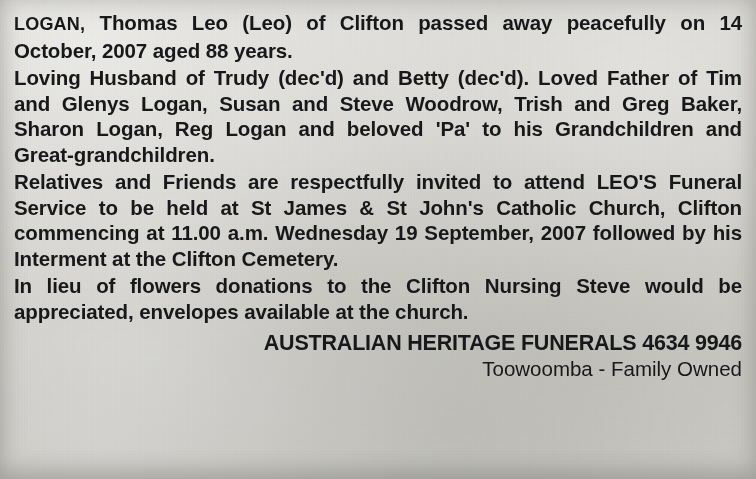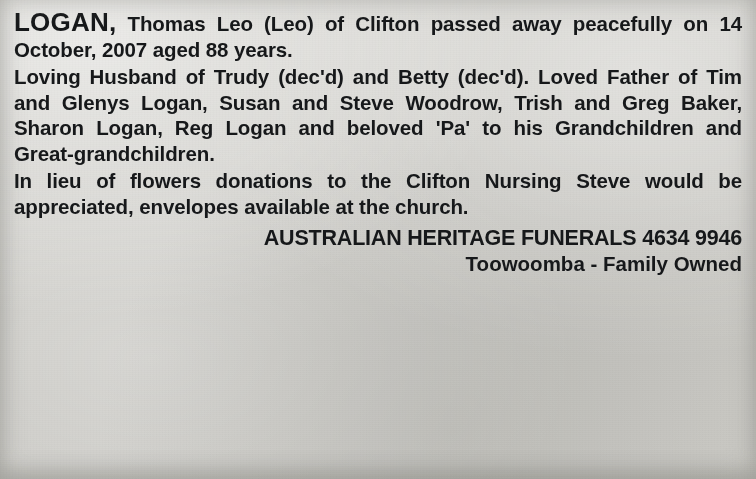--- a/index.html
+++ b/index.html
@@ -46,38 +46,38 @@
     font-size: 20.5px;
     line-height: 25.5px;
     text-align: justify;
     text-justify: inter-word;
     letter-spacing: -0.1px;
     font-weight: 600;
   }
   p.para:last-of-type { margin-bottom: 0; }
   .surname {
     font-weight: 900;
-    font-size: 26px;
+    font-size: 18px;
     letter-spacing: 0.2px;
   }
   .para-lead {
     text-indent: 0;
   }
   .footer {
     margin-top: 7px;
     text-align: right;
   }
   .footer-line1 {
     font-weight: 900;
     font-size: 21.5px;
     line-height: 25px;
     letter-spacing: -0.2px;
   }
   .footer-line2 {
-    font-weight: 700;
+    font-weight: 400;
     font-size: 20.5px;
     line-height: 25px;
     letter-spacing: 0px;
   }
   
   .edge {
     position: absolute;
     inset: 0;
     z-index: 3;
     pointer-events: none;
@@ -91,20 +91,21 @@
 
 <div class="clipping">
   <div class="grain"></div>
 
   <div class="content">
 
     <p class="para para-lead"><span class="surname">LOGAN,</span><span> Thomas Leo (Leo) of Clifton passed away peacefully on 14 October, 2007 aged 88 years.</span></p>
 
     <p class="para">Loving Husband of Trudy (dec'd) and Betty (dec'd). Loved Father of Tim and Glenys Logan, Susan and Steve Woodrow, Trish and Greg Baker, Sharon Logan, Reg Logan and beloved 'Pa' to his Grandchildren and Great-grandchildren.</p>
 
+    <p class="para">Relatives and Friends are respectfully invited to attend LEO'S Funeral Service to be held at St James &amp; St John's Catholic Church, Clifton commencing at 11.00 a.m. Wednesday 19 September, 2007 followed by his Interment at the Clifton Cemetery.</p>
 
     <p class="para">In lieu of flowers donations to the Clifton Nursing Steve would be appreciated, envelopes available at the church.</p>
 
     <div class="footer">
       <div class="footer-line1">AUSTRALIAN HERITAGE FUNERALS 4634 9946</div>
       <div class="footer-line2">Toowoomba - Family Owned</div>
     </div>
 
   </div>
 

